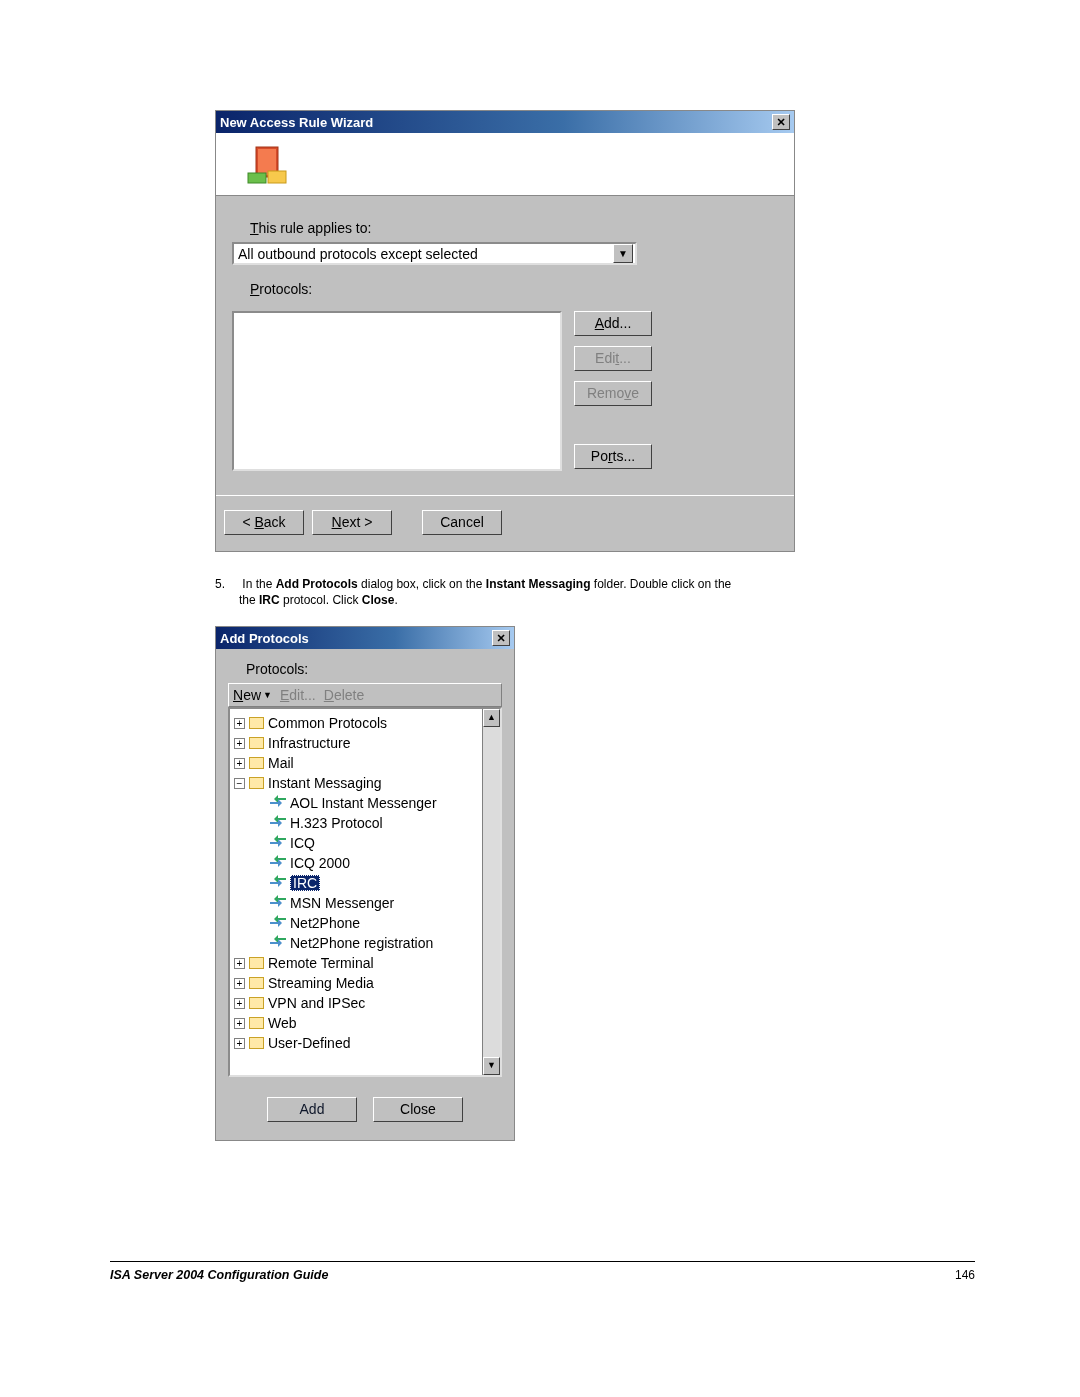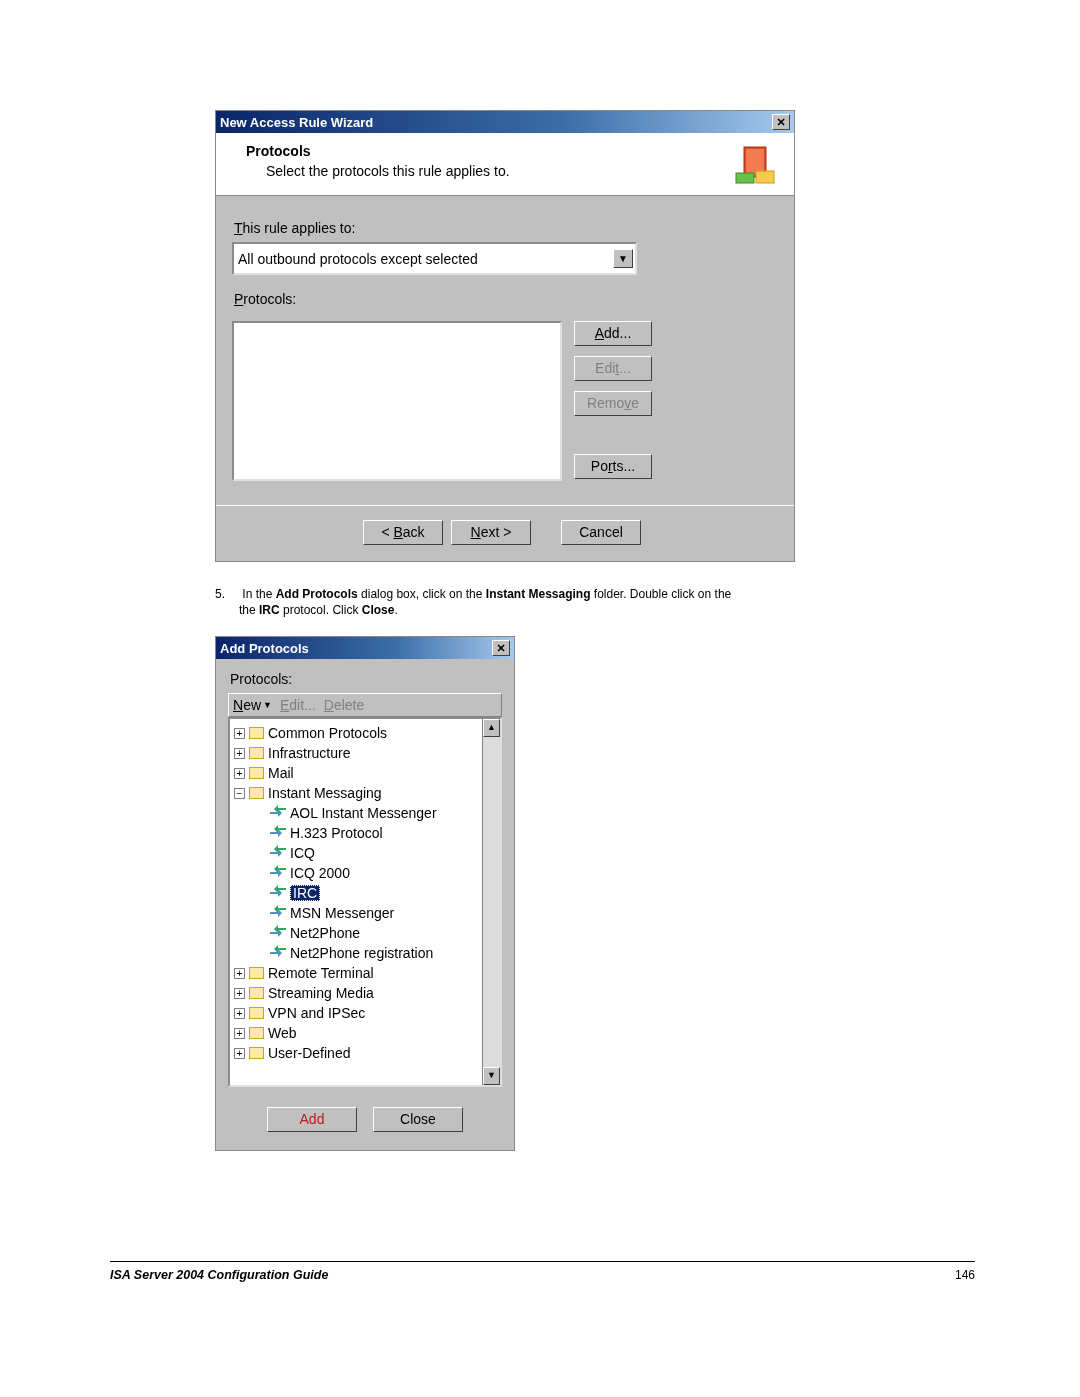--- a/index.html
+++ b/index.html
@@ -42,40 +42,40 @@
   .dlg1-header {
     background:#fff;border-bottom:1px solid #888;padding:10px 18px 10px 30px;
     display:flex;
   }
   .dlg1-header .htxt { flex:1; }
   .dlg1-header .htxt .h1 { font-weight:bold;font-size:14px; }
   .dlg1-header .htxt .h2 { font-size:14px;padding:4px 0 0 20px; }
   .server-icon { width:42px;height:42px;position:relative; }
   .server-icon svg { width:42px;height:42px; }
   .dlg1-body { padding:24px 16px 16px 16px;font-size:14px; }
-  .lbl { margin:0 0 6px 2px; }
+  .lbl { margin:0 0 6px 18px; }
   .sel {
-    width:405px;height:33px;background:#fff;border:2px inset #dfdfdf;
+    width:405px;height:23px;background:#fff;border:2px inset #dfdfdf;
     padding:1px 4px;font-size:14px;display:flex;align-items:center;
   }
   .sel .selv { flex:1; }
   .sel .drop { width:20px;height:19px;background:#c0c0c0;border:1px solid #fff;border-right-color:#404040;border-bottom-color:#404040;display:flex;align-items:center;justify-content:center;font-size:10px;margin:-1px -2px -1px 0; }
   .protorow { display:flex;margin-top:14px; }
   .listbox {
     width:330px;height:160px;background:#fff;border:2px inset #dfdfdf;
   }
   .sidebtns { margin-left:12px;display:flex;flex-direction:column; }
   .btn {
     width:78px;height:25px;background:#c0c0c0;border:1px solid #fff;
     border-right-color:#404040;border-bottom-color:#404040;font-size:14px;
     text-align:center;line-height:22px;margin-bottom:10px;
   }
   .btn.disabled { color:#808080; }
   .dlg1-footer {
-    border-top:1px solid #fff;padding:14px 14px 16px 0;display:flex;justify-content:center;
+    border-top:1px solid #fff;padding:14px 14px 16px 0;display:flex;justify-content:flex-start;
   }
   .fbtn {
     width:80px;height:25px;background:#c0c0c0;border:1px solid #fff;
     border-right-color:#404040;border-bottom-color:#404040;font-size:14px;
     text-align:center;line-height:22px;margin-left:8px;
   }
   .fbtn.wide { width:80px;margin-left:30px; }
   .und { text-decoration:underline; }
   
   .step { margin:24px 0 18px 110px;width:660px;font-size:12px;line-height:1.35; }
@@ -114,45 +114,41 @@
   .tree .sel { background:#0a246a;color:#fff;border:1px dotted #fff;padding:0 2px;height:16px;line-height:14px;display:inline-block;width:auto; }
   .tree .scroll { width:18px;background:#dcdcdc;border-left:1px solid #808080;display:flex;flex-direction:column; }
   .tree .sbtn { height:18px;background:#c0c0c0;border:1px solid #fff;border-right-color:#404040;border-bottom-color:#404040;font-size:9px;text-align:center;line-height:15px; }
   .tree .sflex { flex:1; }
   .dlg2-footer { padding:14px 0 18px 0;display:flex;justify-content:center; }
   .dlg2-footer .btn2 {
     width:90px;height:25px;background:#c0c0c0;border:1px solid #fff;
     border-right-color:#404040;border-bottom-color:#404040;font-size:14px;
     text-align:center;line-height:22px;margin:0 8px;
   }
-  .dlg2-footer .btn2.dis { color:#b91c1c; }
+  .dlg2-footer .btn2.dis { color:#0f172a; }
   
   .pagefooter {
     position:absolute;left:110px;right:105px;bottom:115px;
     border-top:1px solid #000;padding-top:6px;display:flex;font-size:12.5px;font-style:italic;font-weight:bold;
   }
   .pagefooter .fspace { flex:1; }
   .pagefooter .pn { font-style:normal;font-weight:normal;font-size:12px; }
 </style>
 </head>
 <body>
 
 <div class="page">
 
   <div class="dlg1">
     <div class="titlebar">
       <span>New Access Rule Wizard</span>
       <span class="tspace"></span>
       <span class="xbtn">✕</span>
     </div>
     <div class="dlg1-header">
-      <div class="htxt">
-        <div class="h1">Protocols</div>
-        <div class="h2">Select the protocols this rule applies to.</div>
-      </div>
       <div class="server-icon">
         <svg viewBox="0 0 42 42">
           <rect x="10" y="4" width="22" height="30" fill="#d64b2a" stroke="#a33516"></rect>
           <rect x="12" y="6" width="18" height="26" fill="#f47b4f"></rect>
           <rect x="22" y="28" width="18" height="12" fill="#f7c94c" stroke="#c99a1a"></rect>
           <rect x="2" y="30" width="18" height="10" fill="#6bbf4b" stroke="#3e8a28"></rect>
         </svg>
       </div>
     </div>
     <div class="dlg1-body">

